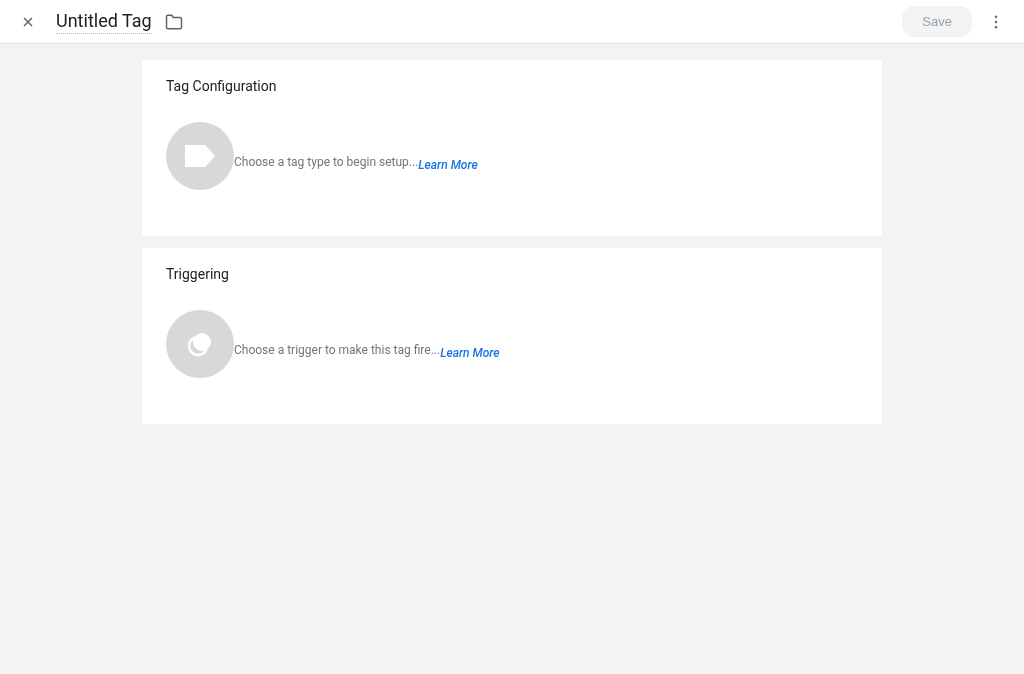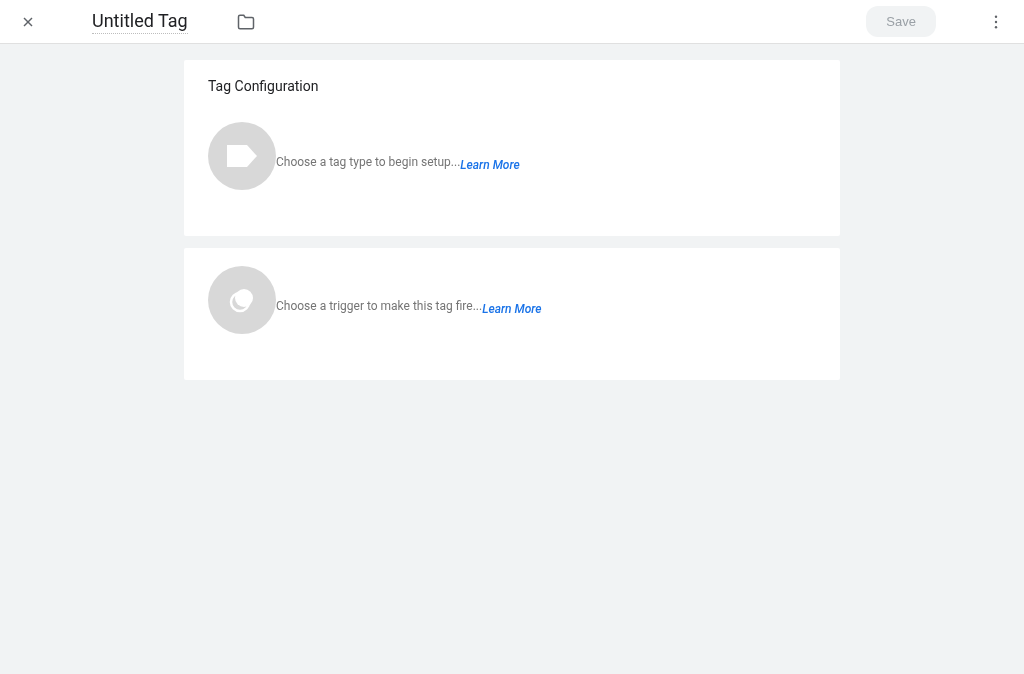--- a/index.html
+++ b/index.html
@@ -14,21 +14,20 @@
       height: 674px;
       overflow: hidden;
     }
     .header {
       background: #fff;
       height: 44px;
       display: flex;
       align-items: center;
       padding: 0 16px;
       border-bottom: 1px solid #e0e0e0;
-      gap: 36px;
     }
     .close-btn {
       width: 24px;
       height: 24px;
       display: flex;
       align-items: center;
       justify-content: center;
       cursor: pointer;
       margin-right: 16px;
       color: #5f6368;
@@ -74,21 +73,21 @@
       color: #5f6368;
     }
     .content {
       padding: 16px 0;
       display: flex;
       flex-direction: column;
       align-items: center;
       gap: 12px;
     }
     .card {
-      width: 656px;
+      width: 740px;
       background: #fff;
       border-radius: 2px;
       padding: 18px 24px 28px 24px;
       cursor: pointer;
     }
     .card-title {
       font-size: 14px;
       color: #202124;
       font-weight: 400;
       margin-bottom: 28px;
@@ -157,20 +156,21 @@
         <svg width="30" height="22" viewBox="0 0 30 22">
           <path d="M0 0 H20 L30 11 L20 22 H0 Z" fill="#fff"></path>
         </svg>
       </div>
       <div class="prompt-text">Choose a tag type to begin setup...</div>
       <a href="#" class="learn-more">Learn More</a>
     </div>
   </div>
 
   <div class="card">
+    <div class="card-title">Triggering</div>
     <div class="card-body">
       <div class="circle-icon">
         <svg width="28" height="28" viewBox="0 0 28 28">
           <circle cx="16" cy="12" r="9" fill="#fff"></circle>
           <circle cx="12" cy="16" r="9" fill="none" stroke="#fff" stroke-width="2.5"></circle>
         </svg>
       </div>
       <div class="prompt-text">Choose a trigger to make this tag fire...</div>
       <a href="#" class="learn-more">Learn More</a>
     </div>

